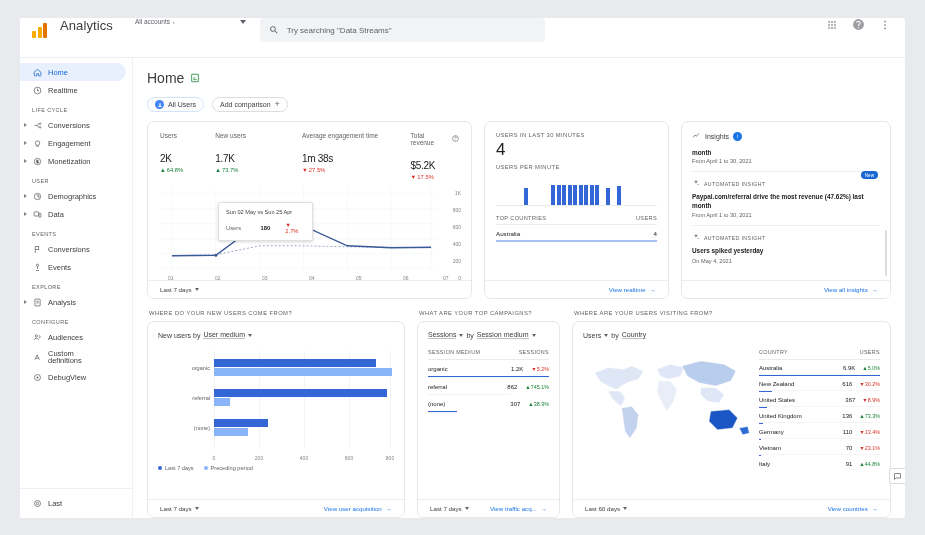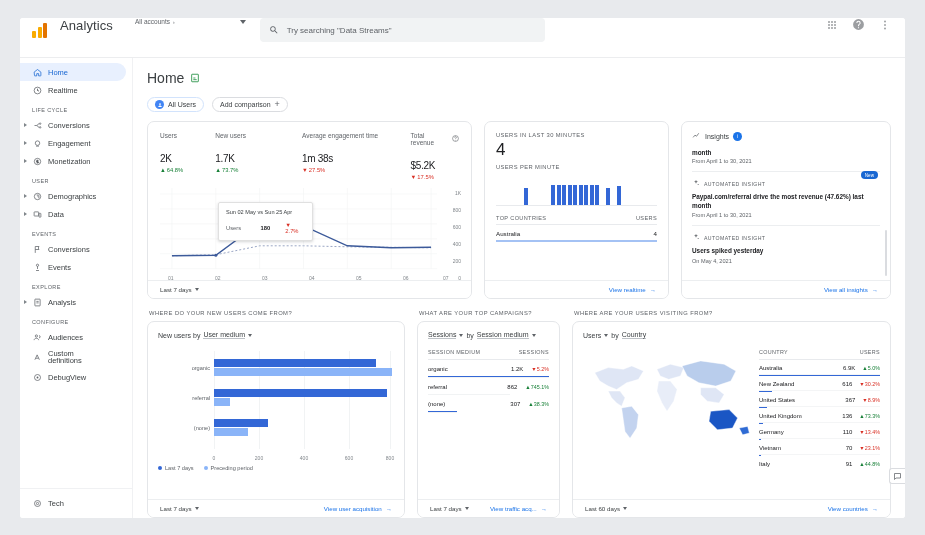--- a/index.html
+++ b/index.html
@@ -483,21 +483,21 @@
       <div class="sidebar-bottom">
         <div class="nav-item">
           <span class="nav-ico">
             <svg width="9" height="9" viewBox="0 0 24 24">
                   <g fill="none" stroke="#5f6368" stroke-width="2">
                     <circle cx="12" cy="12" r="3"></circle>
                     <circle cx="12" cy="12" r="8"></circle>
                   </g>
                 </svg>
           </span>
-          <span class="nav-label">Tech</span>
+          <span class="nav-label">Last</span>
         </div>
       </div>
     </div>
 
     <div class="main">
 
       <div class="page-head">
         <span class="page-title">Home</span>
         <span>
           <svg width="10" height="10" viewBox="0 0 24 24">

